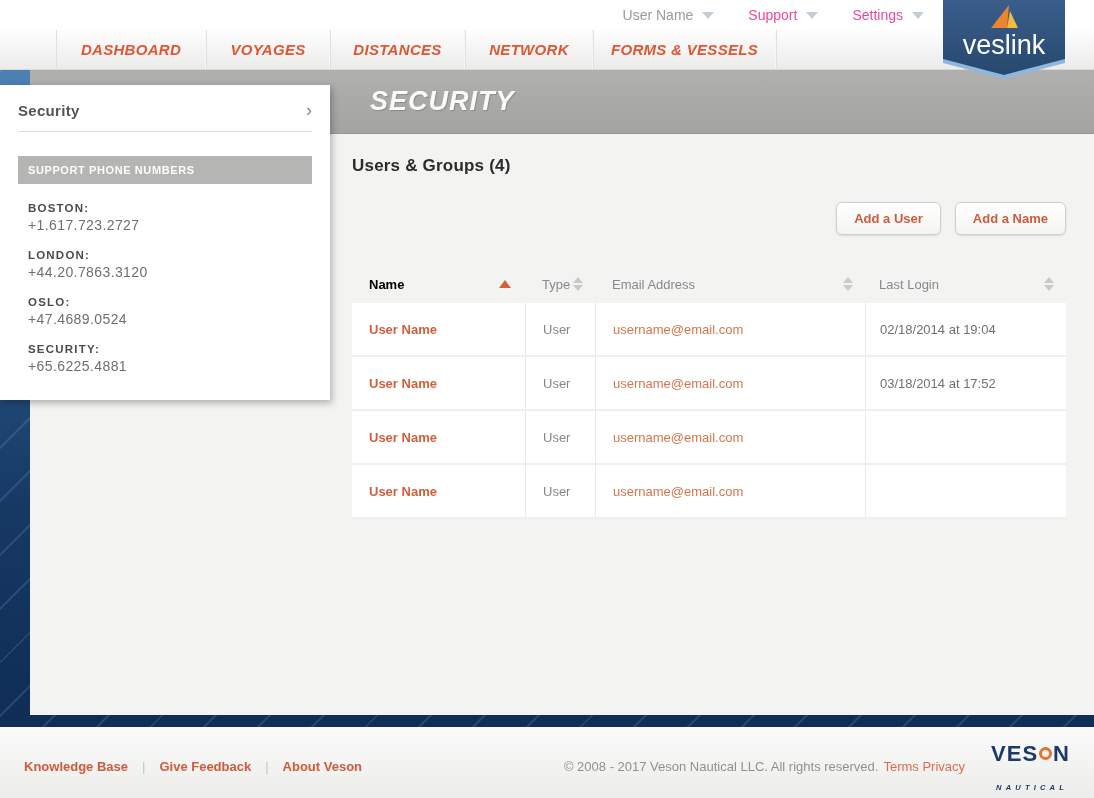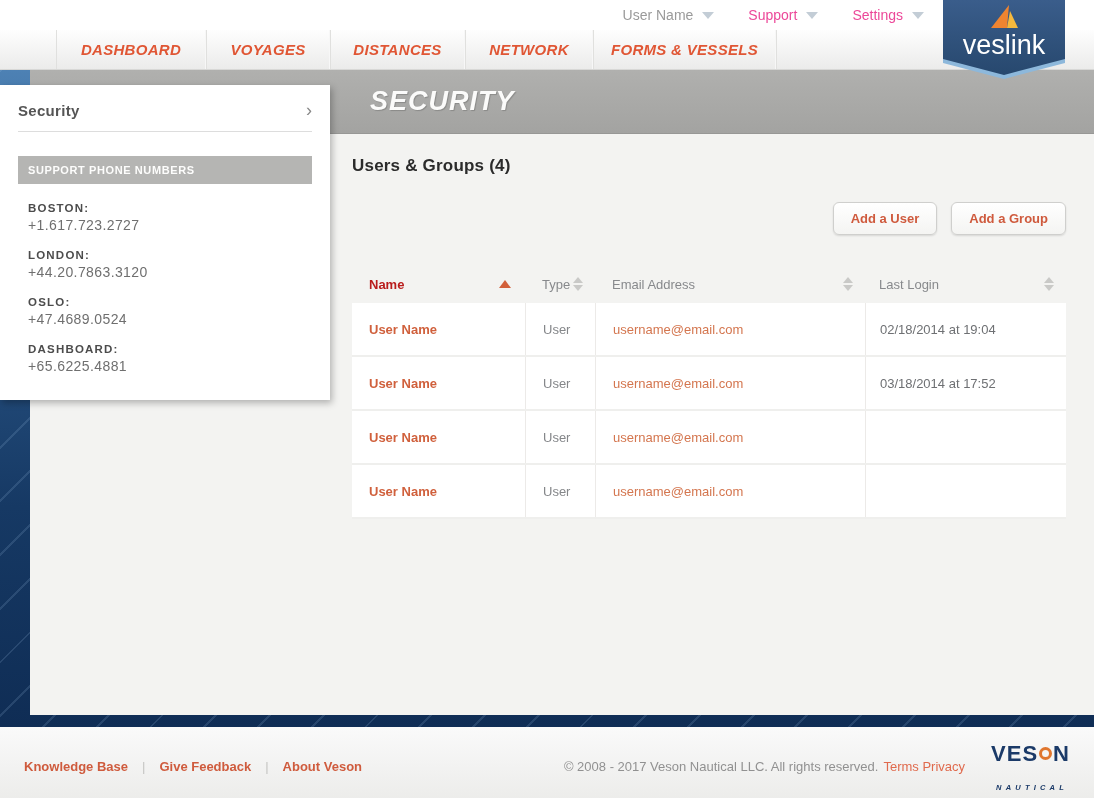--- a/index.html
+++ b/index.html
@@ -75,21 +75,21 @@
   
   .table { margin-top:30px; width:714px; font-size:13px; }
   .thead { display:flex; height:38px; align-items:center; }
   .trow  { display:flex; height:54px; align-items:center; background:#fff;
            border-bottom:2px solid #efefed; }
   .trow:first-of-type { border-top:1px solid #eceae8; }
   .c-name { width:173px; padding-left:17px; display:flex; align-items:center; }
   .c-type { width:70px;  padding-left:17px; display:flex; align-items:center; }
   .c-mail { width:270px; padding-left:17px; display:flex; align-items:center; }
   .c-last { width:201px; padding-left:14px; display:flex; align-items:center; }
-  .thead .c-name { color:#b91c1c; font-weight:bold; }
+  .thead .c-name { color:#000000; font-weight:bold; }
   .thead .c-type, .thead .c-mail, .thead .c-last { color:#87898c; }
   .trow .c-type, .trow .c-mail, .trow .c-last {
     border-left:1px solid #eceae8; height:100%;
   }
   .trow .c-name { color:#d0603c; font-weight:bold; cursor:pointer; }
   .trow .c-type { color:#85878a; }
   .trow .c-mail { color:#d4764f; cursor:pointer; }
   .trow .c-last { color:#6e7073; }
   .spacer { flex:1; }
   .sort-asc {
@@ -175,21 +175,21 @@
 
 <div class="content">
   <div class="security-banner">
     <span class="title">SECURITY</span>
   </div>
   <div class="main">
     <h2>Users &amp; Groups (4)</h2>
 
     <div class="btn-row">
       <button class="btn">Add a User</button>
-      <button class="btn">Add a Group</button>
+      <button class="btn">Add a Name</button>
     </div>
 
     <div class="table">
       <div class="thead">
         <div class="c-name">
           <span>Name</span>
           <span class="spacer"></span>
           <span class="sort-asc"></span>
         </div>
         <div class="c-type">
@@ -260,21 +260,21 @@
     </div>
     <div class="phone">
       <div class="city">LONDON:</div>
       <div class="num">+44.20.7863.3120</div>
     </div>
     <div class="phone">
       <div class="city">OSLO:</div>
       <div class="num">+47.4689.0524</div>
     </div>
     <div class="phone">
-      <div class="city">DASHBOARD:</div>
+      <div class="city">SECURITY:</div>
       <div class="num">+65.6225.4881</div>
     </div>
   </div>
 </div>
 
 <div class="footer">
   <div class="f-links">
     <span class="f-link">Knowledge Base</span>
     <span class="f-sep">|</span>
     <span class="f-link">Give Feedback</span>

